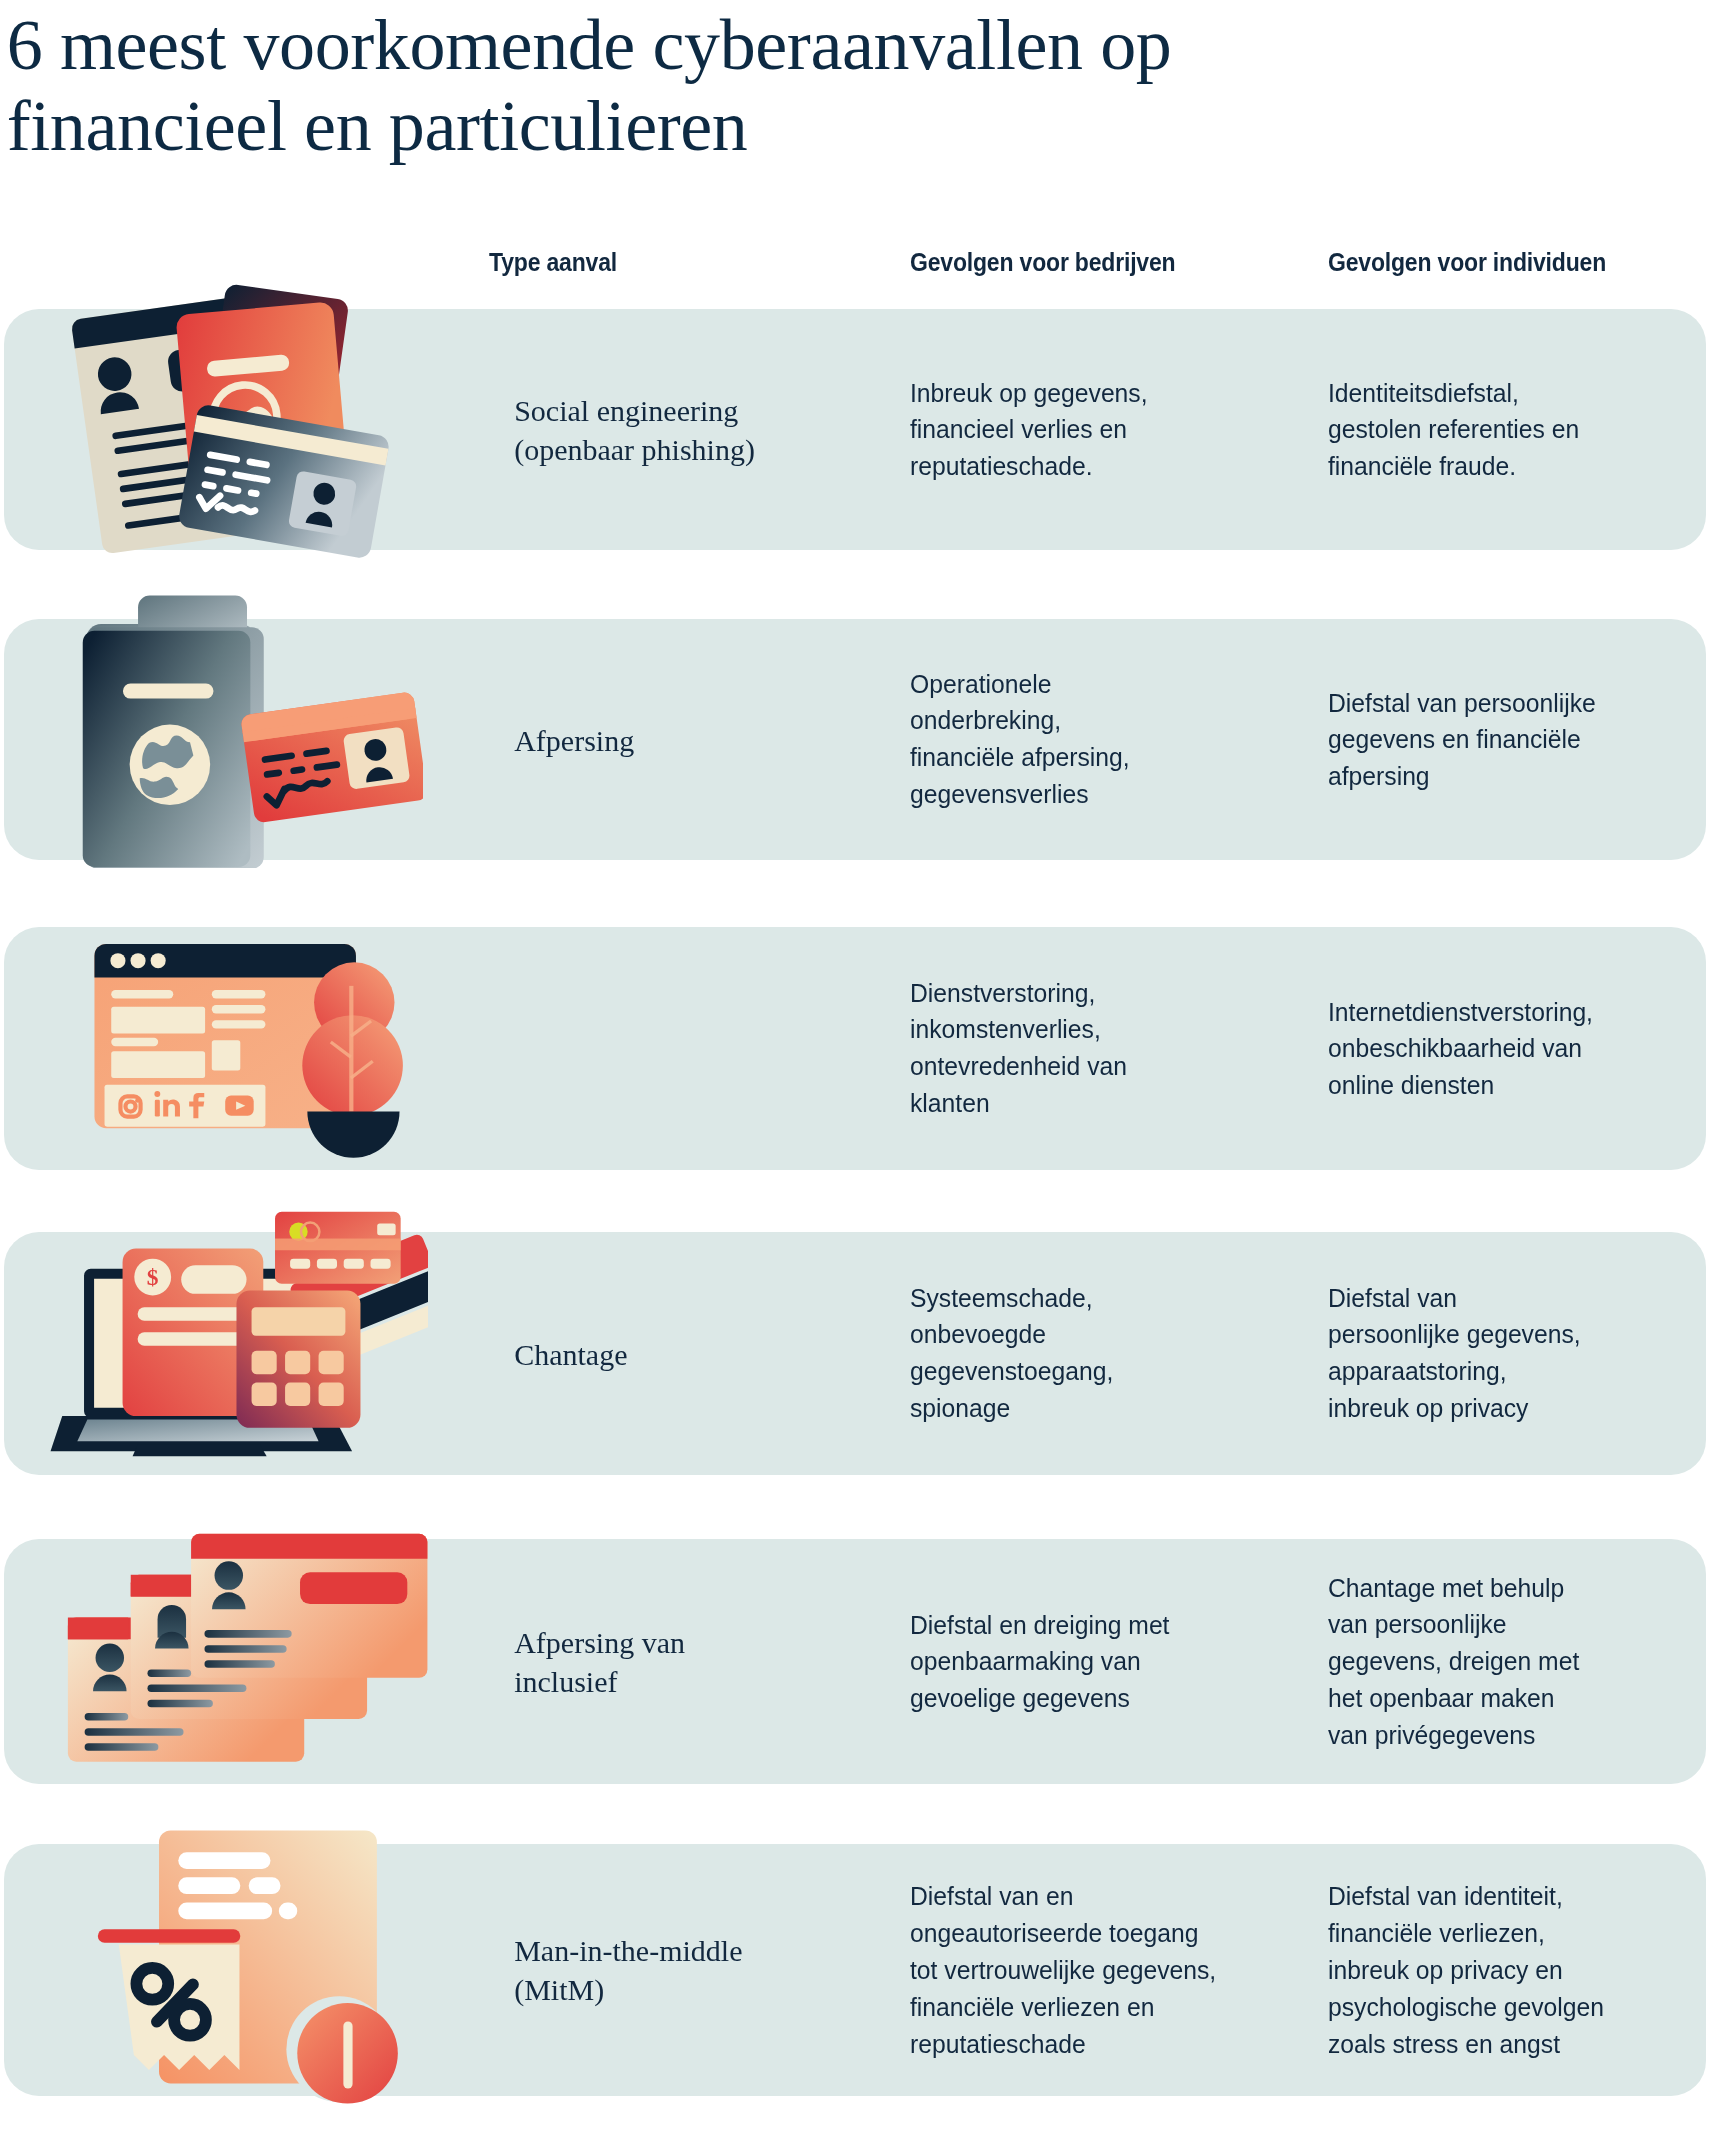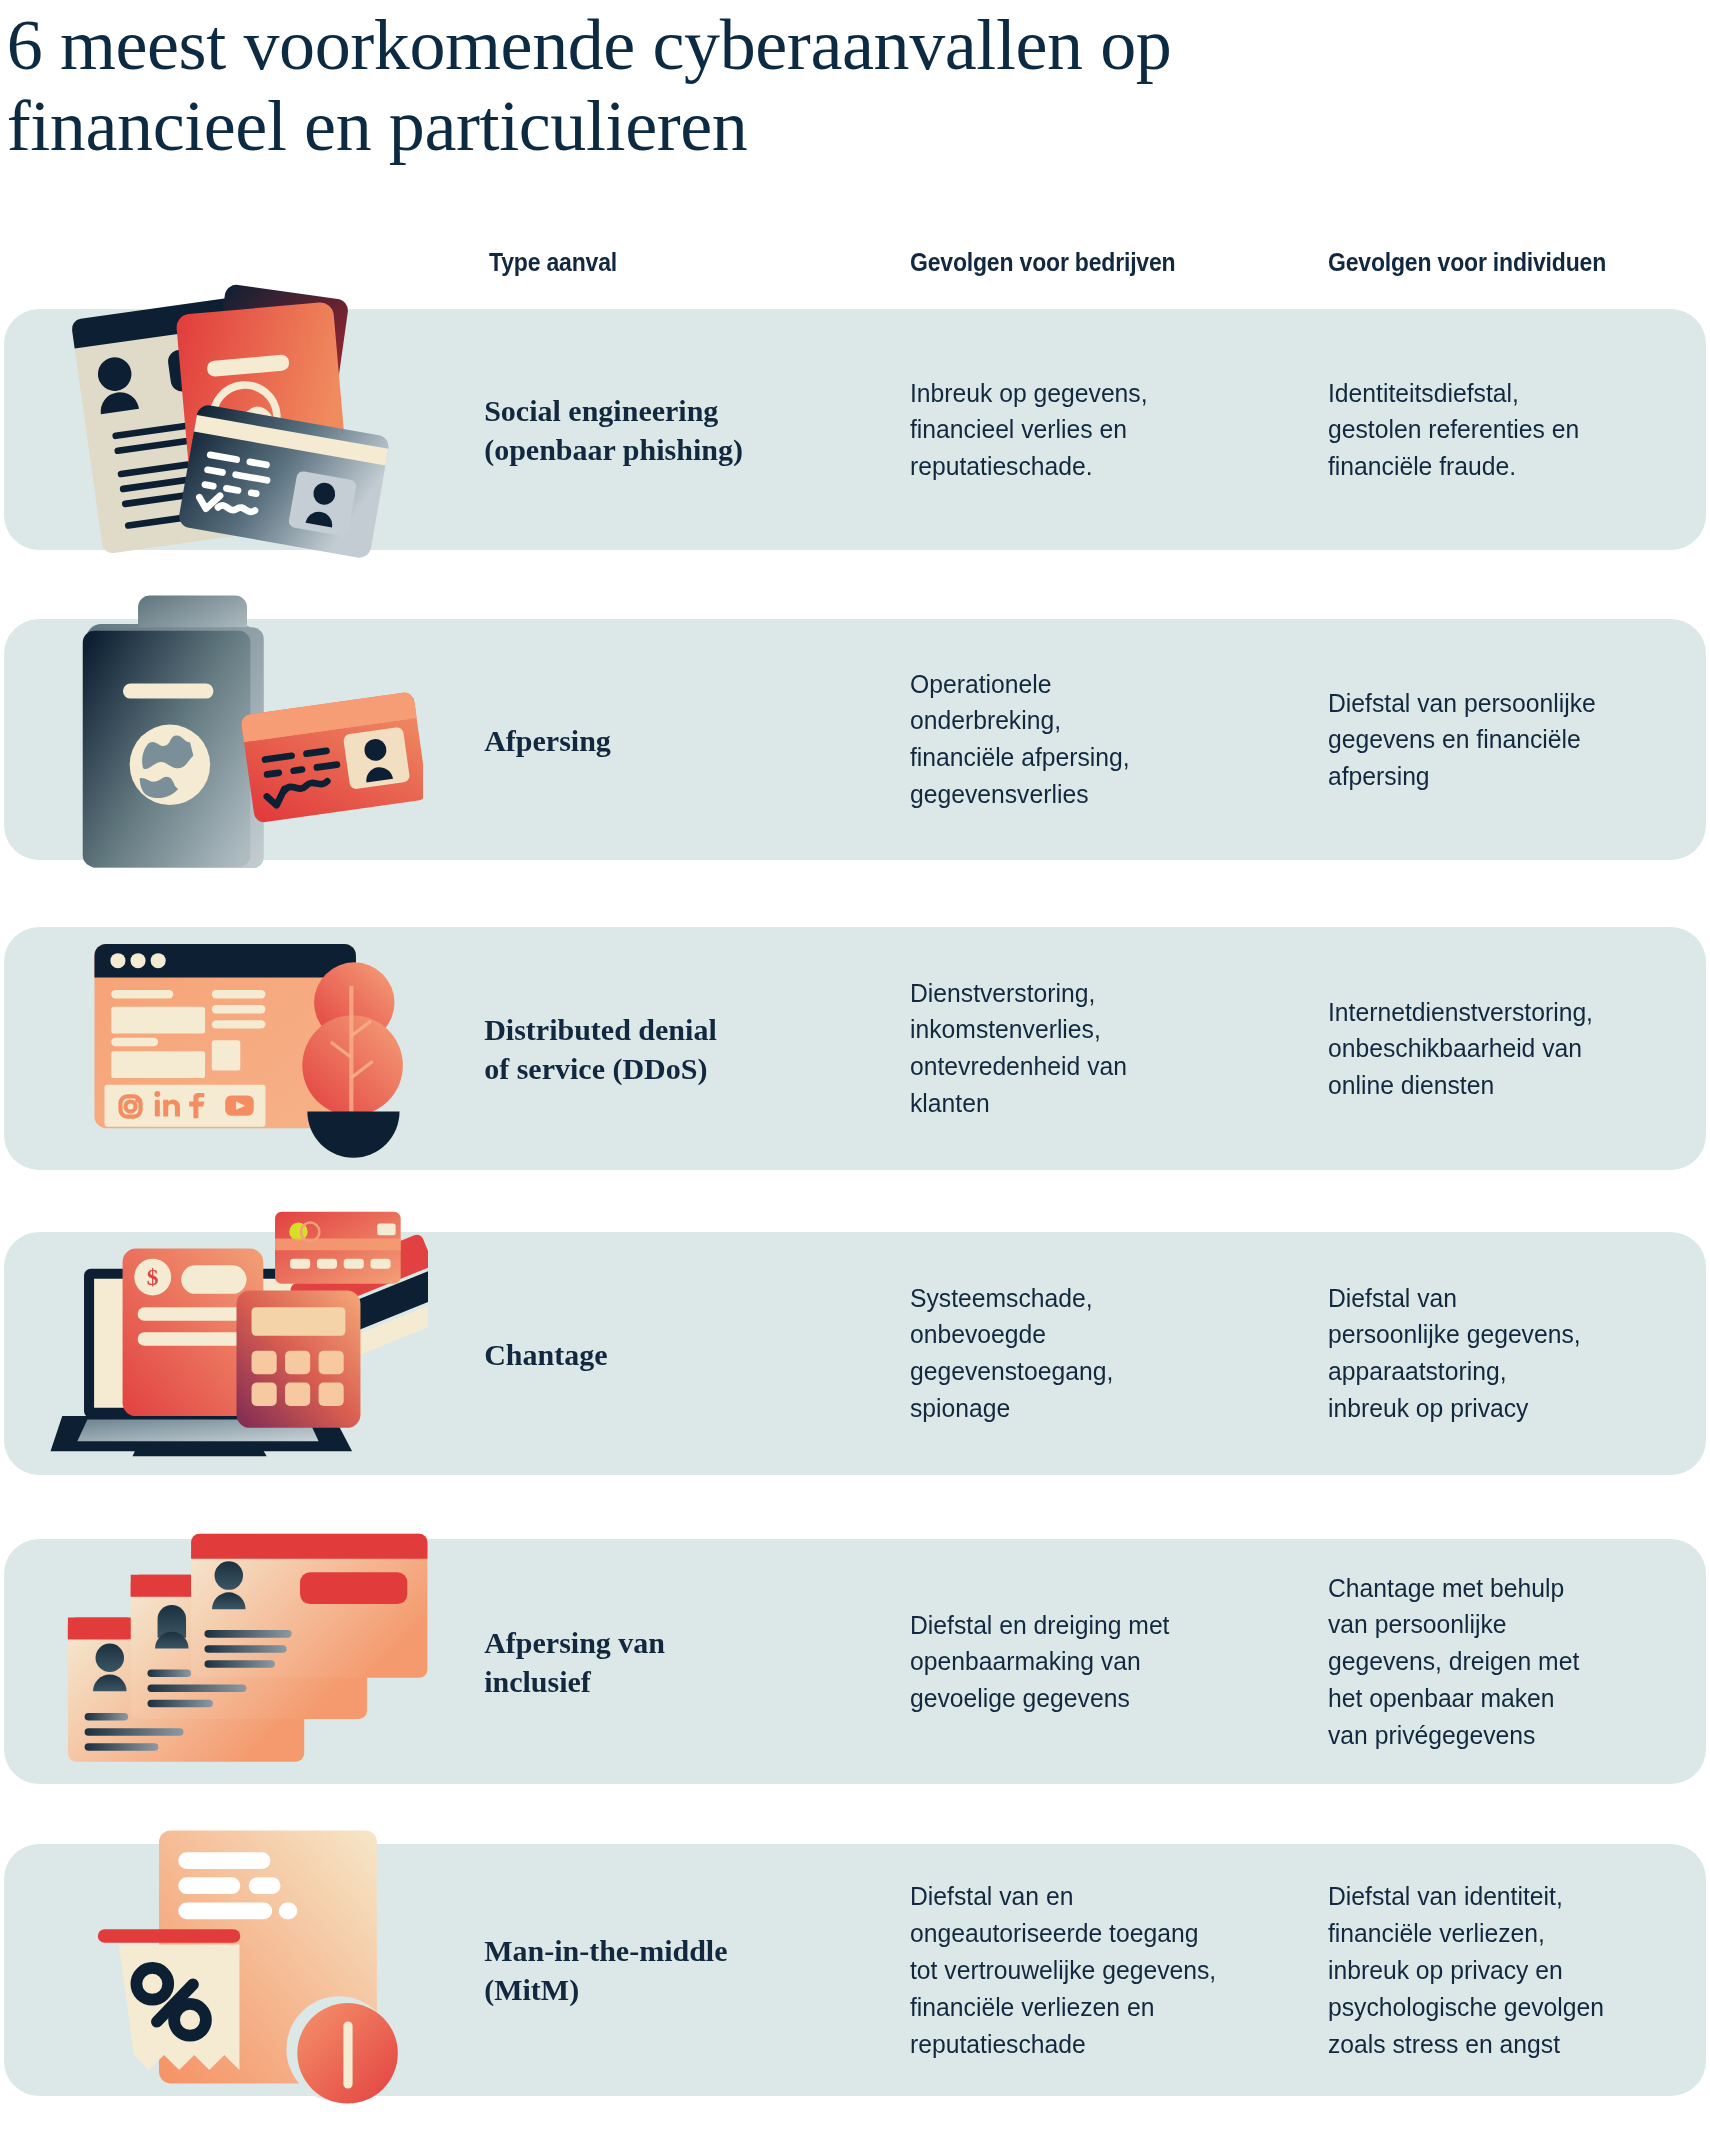--- a/index.html
+++ b/index.html
@@ -66,23 +66,23 @@
   .row-2 { top: 927px; height: 243px; }
   .row-3 { top: 1232px; height: 243px; }
   .row-4 { top: 1539px; height: 245px; }
   .row-5 { top: 1844px; height: 252px; }
 
   .cell {
     position: absolute;
     color: #12283f;
   }
   .cell-type {
-    left: 480px;
+    left: 510px;
     font-family: "Liberation Serif", serif;
-    font-weight: bold;
+    font-weight: normal;
     font-size: 30px;
     line-height: 1.30;
     width: 352px;
   }
   .cell-biz, .cell-ind {
     font-family: "Liberation Sans Narrow", "Liberation Sans", sans-serif;
     font-size: 26px;
     line-height: 1.42;
     transform: scaleX(0.95);
     transform-origin: left top;
@@ -154,24 +154,20 @@
       <div>gegevensverlies</div>
     </div>
     <div class="cell cell-ind vcenter">
       <div>Diefstal van persoonlijke</div>
       <div>gegevens en financiële</div>
       <div>afpersing</div>
     </div>
   </div>
 
   <div class="row row-2">
-    <div class="cell cell-type vcenter">
-      <div>Distributed denial</div>
-      <div>of service (DDoS)</div>
-    </div>
     <div class="cell cell-biz vcenter">
       <div>Dienstverstoring,</div>
       <div>inkomstenverlies,</div>
       <div>ontevredenheid van</div>
       <div>klanten</div>
     </div>
     <div class="cell cell-ind vcenter">
       <div>Internetdienstverstoring,</div>
       <div>onbeschikbaarheid van</div>
       <div>online diensten</div>

